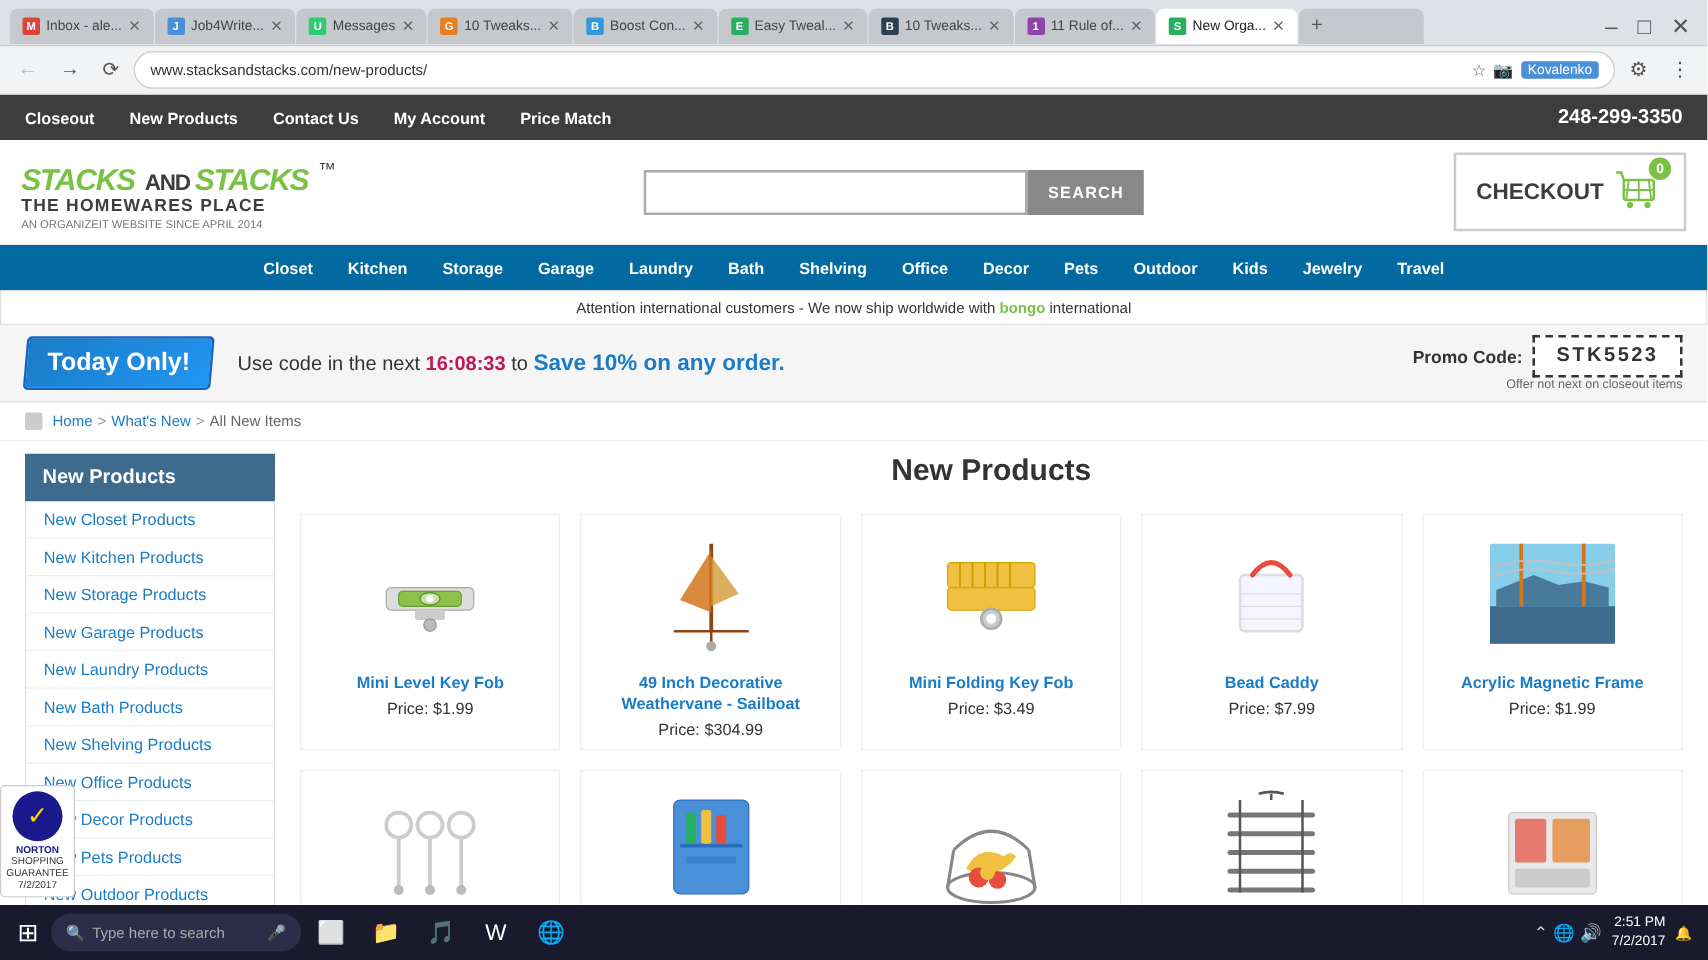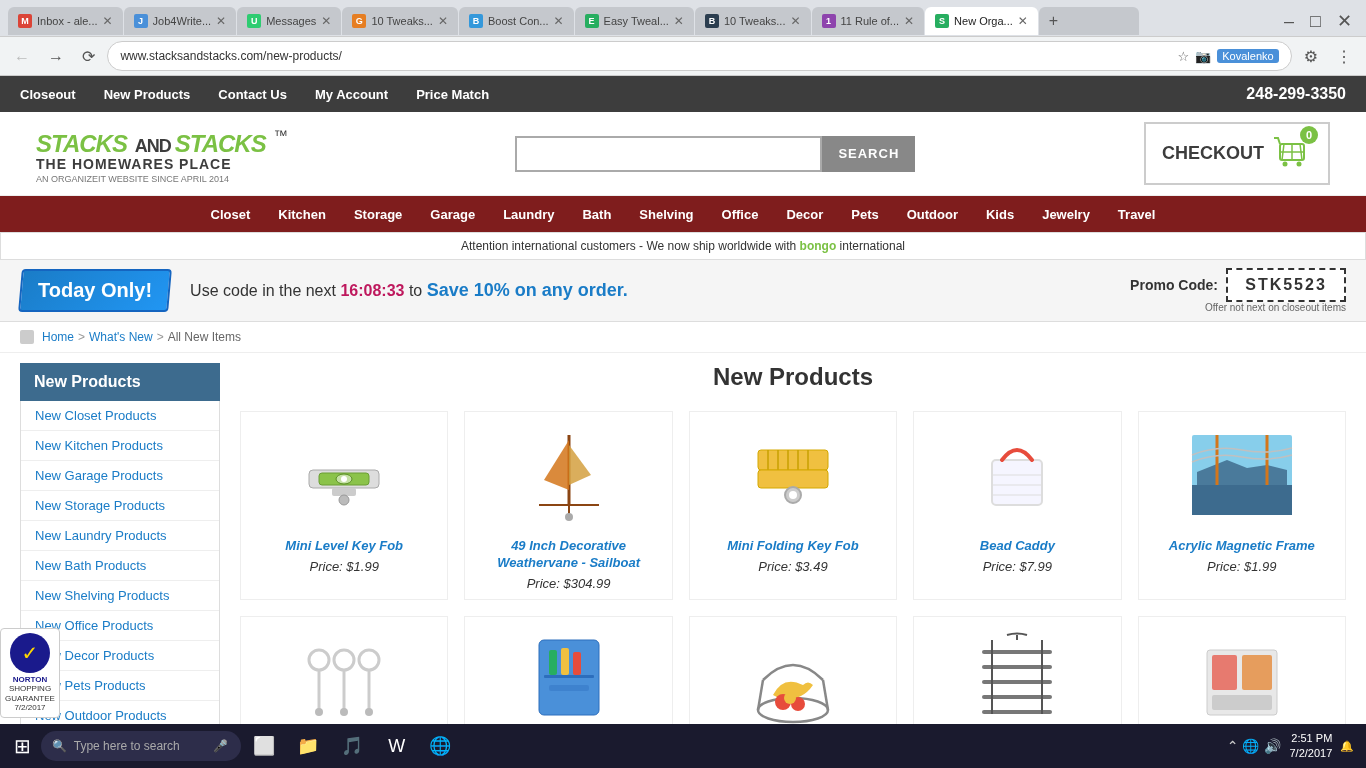--- a/index.html
+++ b/index.html
@@ -28,36 +28,36 @@
     
     .site-wrapper { width: 1366px; background: #fff; }
 
     
     .top-nav { background: #3d3d3d; color: #fff; display: flex; align-items: center; justify-content: space-between; padding: 0 20px; height: 36px; }
     .top-nav-links { display: flex; gap: 28px; }
     .top-nav-links a { color: #fff; text-decoration: none; font-size: 13px; font-weight: bold; }
     .top-nav-phone { color: #fff; font-size: 16px; font-weight: bold; }
 
     
-    .site-header { display: flex; align-items: center; justify-content: space-between; padding: 10px 36px; background: #fff; border-bottom: 1px solid #eee; }
+    .site-header { display: flex; align-items: center; justify-content: space-between; padding: 10px 17px; background: #fff; border-bottom: 1px solid #eee; }
     .logo-area { display: flex; flex-direction: column; }
     .logo-main { font-size: 32px; font-weight: 900; color: #7bc144; font-style: italic; letter-spacing: -1px; }
     .logo-main span { color: #3d3d3d; font-style: normal; font-size: 24px; }
     .logo-sub { font-size: 14px; color: #3d3d3d; font-weight: bold; letter-spacing: 1px; margin-top: -4px; }
     .logo-tagline { font-size: 9px; color: #777; margin-top: 2px; }
     .search-area { flex: 1; max-width: 400px; margin: 0 40px; display: flex; }
     .search-input { border: 2px solid #aaa; padding: 8px 12px; font-size: 14px; flex: 1; outline: none; }
     .search-btn { background: #888; color: #fff; border: none; padding: 8px 16px; font-size: 13px; font-weight: bold; cursor: pointer; letter-spacing: 1px; }
     .checkout-area { display: flex; align-items: center; gap: 8px; border: 2px solid #ccc; padding: 8px 16px; cursor: pointer; }
     .checkout-label { font-size: 18px; font-weight: bold; color: #3d3d3d; }
     .cart-icon { position: relative; display: inline-block; }
     .cart-badge { position: absolute; top: -6px; right: -6px; background: #7bc144; color: #fff; border-radius: 50%; width: 18px; height: 18px; font-size: 11px; display: flex; align-items: center; justify-content: center; font-weight: bold; }
 
     
-    .cat-nav { background: #7f1d1d; display: flex; align-items: center; justify-content: center; gap: 0; height: 36px; }
+    .cat-nav { background: #0369a1; display: flex; align-items: center; justify-content: center; gap: 0; height: 36px; }
     .cat-nav a { color: #fff; text-decoration: none; font-size: 13px; font-weight: bold; padding: 0 14px; height: 36px; display: flex; align-items: center; }
 
     
     .promo-banner { background: #fff; border: 1px solid #ddd; padding: 6px 20px; text-align: center; font-size: 12px; color: #333; }
     .promo-banner .bongo { color: #7bc144; font-weight: bold; }
 
     
     .today-bar { background: #f5f5f5; display: flex; align-items: center; padding: 8px 20px; gap: 20px; border-bottom: 1px solid #ddd; }
     .today-only-badge { background: linear-gradient(135deg, #1a7cc7, #2196f3); color: #fff; font-size: 20px; font-weight: 900; padding: 8px 16px; border-radius: 4px; white-space: nowrap; border: 2px solid #1565c0; transform: skewX(-5deg); }
     .today-only-badge span { display: inline-block; transform: skewX(5deg); }
@@ -82,21 +82,21 @@
     
     .sidebar { width: 200px; flex-shrink: 0; }
     .sidebar-title { background: #3d6b8e; color: #fff; font-size: 16px; font-weight: bold; padding: 10px 14px; }
     .sidebar-links { border: 1px solid #ddd; border-top: none; }
     .sidebar-links a { display: block; padding: 7px 14px; font-size: 13px; color: #1a7cc7; text-decoration: none; border-bottom: 1px solid #eee; }
 
     
     .products-area { flex: 1; }
     .products-title { font-size: 24px; font-weight: bold; color: #333; text-align: center; margin-bottom: 20px; }
     .products-grid { display: grid; grid-template-columns: repeat(5, 1fr); gap: 16px; }
-    .product-card { display: flex; flex-direction: column; align-items: center; text-align: center; padding: 8px; border: 1px solid #eee; cursor: pointer; font-style: italic; }
+    .product-card { display: flex; flex-direction: column; align-items: center; text-align: center; padding: 8px; border: 1px solid #eee; cursor: pointer; }
     .product-img { width: 120px; height: 110px; display: flex; align-items: center; justify-content: center; margin-bottom: 8px; overflow: hidden; }
     .product-name { font-size: 13px; color: #1a7cc7; font-weight: bold; margin-bottom: 4px; line-height: 1.3; }
     .product-price { font-size: 13px; color: #333; }
 
     
     .norton-badge { position: fixed; bottom: 50px; left: 0; width: 60px; background: #fff; border: 1px solid #ccc; border-radius: 4px; padding: 4px; text-align: center; font-size: 9px; }
     .norton-shield { width: 40px; height: 40px; background: #1a1a8c; border-radius: 50%; margin: 0 auto 2px; display: flex; align-items: center; justify-content: center; }
     .norton-checkmark { color: #ffd700; font-size: 20px; }
     .norton-text { font-size: 8px; color: #333; line-height: 1.2; }
 
@@ -289,22 +289,22 @@
     <span>All New Items</span>
   </div>
 
   <div class="main-content">
 
     <div class="sidebar">
       <div class="sidebar-title">New Products</div>
       <div class="sidebar-links" id="sidebar-links-container">
           <a href="#">New Closet Products</a>
           <a href="#">New Kitchen Products</a>
+          <a href="#">New Storage Products</a>
           <a href="#">New Garage Products</a>
-          <a href="#">New Storage Products</a>
           <a href="#">New Laundry Products</a>
           <a href="#">New Bath Products</a>
           <a href="#">New Shelving Products</a>
           <a href="#">New Office Products</a>
           <a href="#">New Decor Products</a>
           <a href="#">New Pets Products</a>
           <a href="#">New Outdoor Products</a>
           <a href="#">New Kids Products</a>
           <a href="#">New Jewelry Products</a>
         </div>

